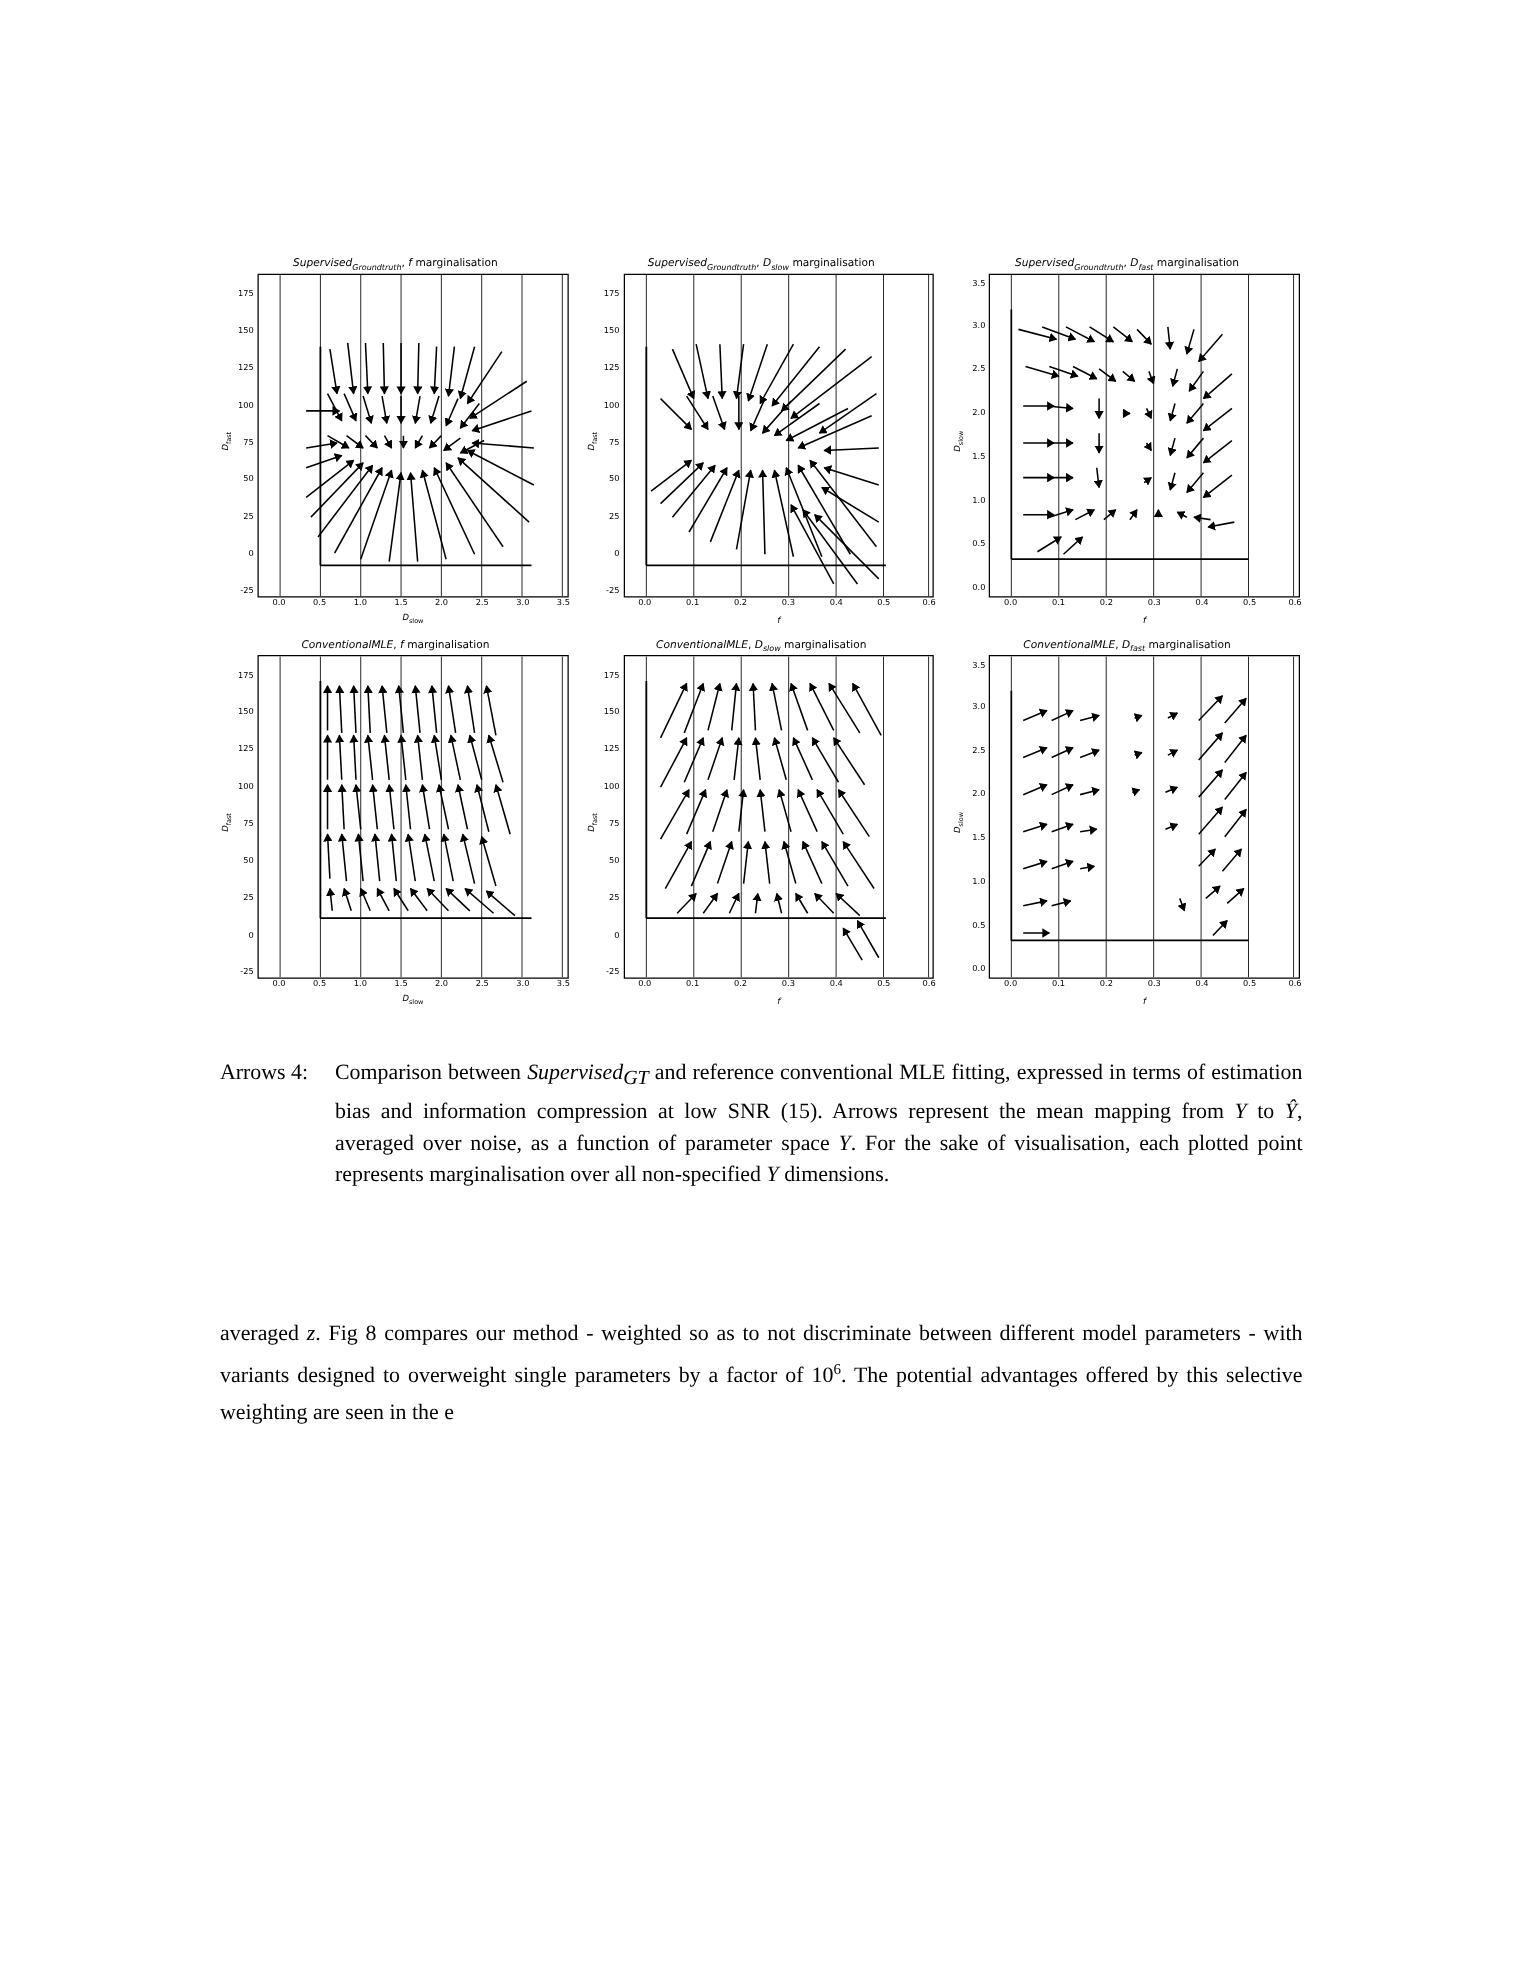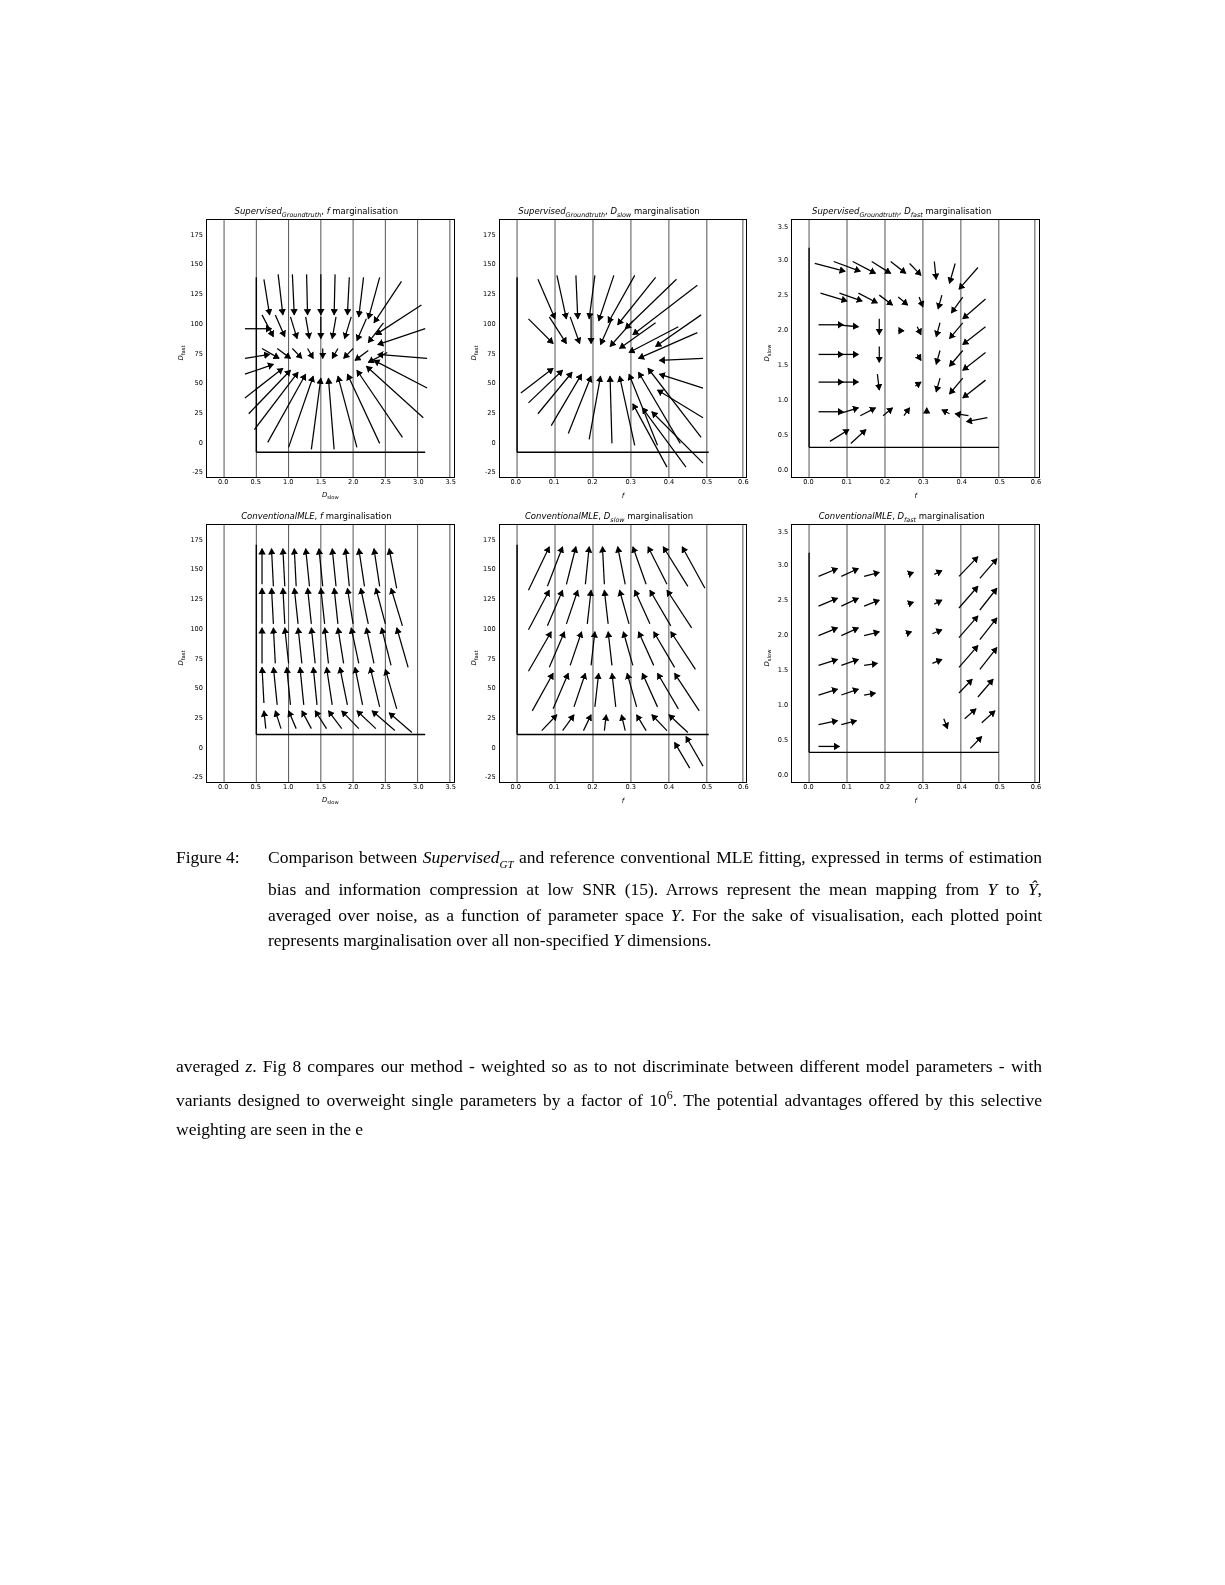--- a/index.html
+++ b/index.html
@@ -131,21 +131,21 @@
   .caption .clabel {
     float: left;
     width: 92px;
     font-size: 17.5px;
   }
   .caption .ctext {
     margin-left: 92px;
     display: block;
   }
   .caption i { font-style: italic; }
-  .caption sub { font-size: 11px; }
+  .caption sub { font-size: 16px; }
 
   
   .body-par {
     position: absolute;
     left: 176px;
     top: 1052px;
     width: 866px;
     font-size: 17.5px;
     line-height: 29px;
     text-align: justify;
@@ -744,21 +744,21 @@
           <span style="left:83.8%">0.5</span>
           <span style="left:98.4%">0.6</span>
         </div>
         <div class="xlabel"><span>f</span></div>
       </div>
 
     </div>
   </div>
 
   <div class="caption">
-    <span class="clabel">Figure 4:</span>
+    <span class="clabel">Arrows 4:</span>
     <span class="ctext"><span>Comparison between </span><i>Supervised</i><sub style="font-style:italic">GT</sub><span> and reference conventional MLE fitting, expressed in terms of estimation bias and information compression at low SNR (15). Arrows represent the mean mapping from </span><i>Y</i><span> to </span><i>Ŷ</i><span>, averaged over noise, as a function of parameter space </span><i>Y</i><span>. For the sake of visualisation, each plotted point represents marginalisation over all non-specified </span><i>Y</i><span> dimensions.</span></span>
   </div>
 
   <div class="body-par">
     <span>averaged </span><i>z</i><span>. Fig 8 compares our method - weighted so as to not discriminate between different model parameters - with variants designed to overweight single parameters by a factor of 10</span><sup>6</sup><span>. The potential advantages offered by this selective weighting are seen in the e</span>
   </div>
 
 </div>
 
 </body></html>

